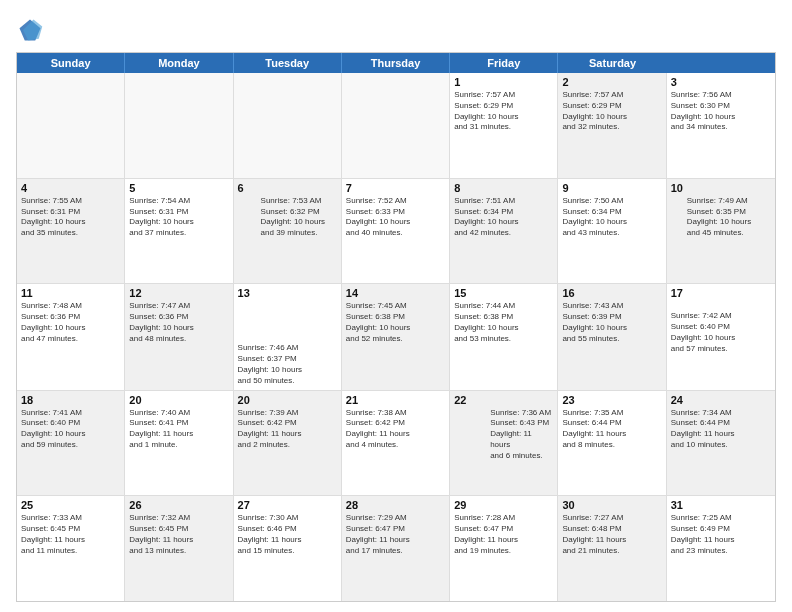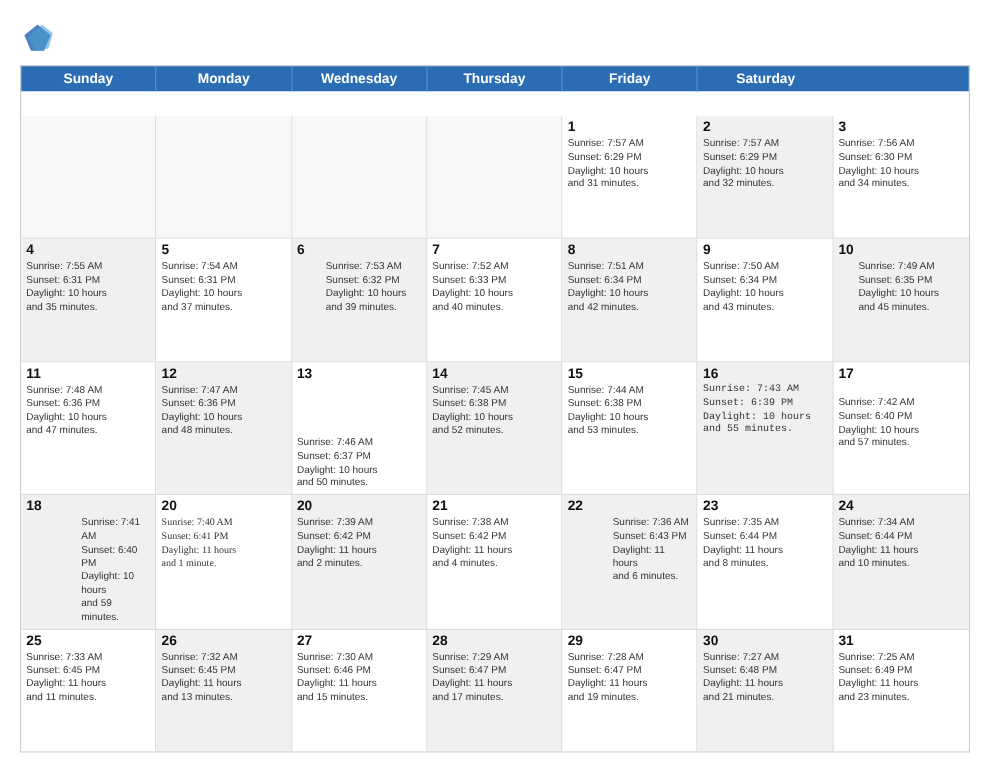--- a/index.html
+++ b/index.html
@@ -53,21 +53,20 @@
     .location {
       font-size: 14px;
       color: #444;
       margin-top: 2px;
     }
     .calendar {
       flex: 1;
       display: flex;
       flex-direction: column;
       border: 1px solid #ccc;
-      gap: 20px;
     }
     .cal-header {
       display: grid;
       grid-template-columns: repeat(7, 1fr);
       background: #2a6db5;
     }
     .cal-header-cell {
       color: #fff;
       font-size: 11px;
       font-weight: bold;
@@ -130,21 +129,21 @@
     <div class="title-block">
       <div class="month-year"></div>
       <div class="location"></div>
     </div>
   </div>
 
   <div class="calendar">
     <div class="cal-header" id="cal-header">
         <div class="cal-header-cell">Sunday</div>
         <div class="cal-header-cell">Monday</div>
-        <div class="cal-header-cell">Wednesday</div>
+        <div class="cal-header-cell">Tuesday</div>
         <div class="cal-header-cell">Thursday</div>
         <div class="cal-header-cell">Friday</div>
         <div class="cal-header-cell">Saturday</div>
       </div>
     <div class="cal-body" id="cal-body">
         <div class="cal-row">
           <div class="cal-cell empty"></div>
           <div class="cal-cell empty"></div>
           <div class="cal-cell empty"></div>
           <div class="cal-cell empty"></div>
@@ -252,44 +251,44 @@
           </div>
           <div class="cal-cell">
             <div class="day-num">15</div>
             <div class="cell-text" style="white-space: pre-line;">Sunrise: 7:44 AM
 Sunset: 6:38 PM
 Daylight: 10 hours
 and 53 minutes.</div>
           </div>
           <div class="cal-cell shaded">
             <div class="day-num">16</div>
-            <div class="cell-text" style="white-space: pre-line; font-family: Liberation Mono, monospace;">Sunrise: 7:43 AM
+            <div class="cell-text" style="white-space: pre-line;">Sunrise: 7:43 AM
 Sunset: 6:39 PM
 Daylight: 10 hours
 and 55 minutes.</div>
           </div>
           <div class="cal-cell">
             <div class="day-num">17</div>
             <div class="cell-text" style="white-space: pre-line; margin-top: 12px;">Sunrise: 7:42 AM
 Sunset: 6:40 PM
 Daylight: 10 hours
 and 57 minutes.</div>
           </div>
         </div>
         <div class="cal-row">
           <div class="cal-cell shaded">
             <div class="day-num">18</div>
-            <div class="cell-text" style="white-space: pre-line; margin-left: 44px;">Sunrise: 7:41 AM
+            <div class="cell-text" style="white-space: pre-line;">Sunrise: 7:41 AM
 Sunset: 6:40 PM
 Daylight: 10 hours
 and 59 minutes.</div>
           </div>
           <div class="cal-cell">
             <div class="day-num">20</div>
-            <div class="cell-text" style="white-space: pre-line; font-family: Liberation Serif, serif;">Sunrise: 7:40 AM
+            <div class="cell-text" style="white-space: pre-line;">Sunrise: 7:40 AM
 Sunset: 6:41 PM
 Daylight: 11 hours
 and 1 minute.</div>
           </div>
           <div class="cal-cell shaded">
             <div class="day-num">20</div>
             <div class="cell-text" style="white-space: pre-line;">Sunrise: 7:39 AM
 Sunset: 6:42 PM
 Daylight: 11 hours
 and 2 minutes.</div>

